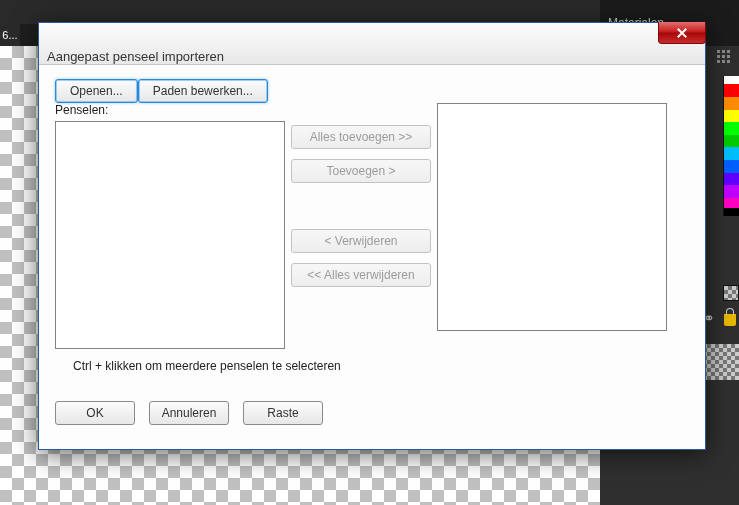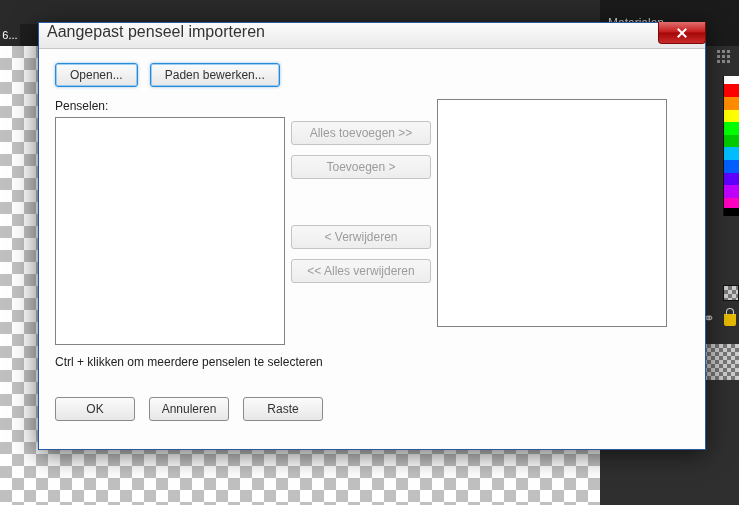--- a/index.html
+++ b/index.html
@@ -86,25 +86,25 @@
   
   .dialog {
     position:absolute;
     left:38px; top:22px;
     width:668px; height:428px;
     background:#fdfdfd;
     border:1px solid #2a5a9e;
     box-shadow:0 4px 24px rgba(0,0,0,.6);
   }
   .titlebar {
-    height:26px;
+    height:42px;
     background:linear-gradient(#fcfcfc,#e8e8e8);
     border-bottom:1px solid #c7c7c7;
-    display:flex; align-items:flex-start; padding-left:8px;
-    font-size:16px; color:#333;
+    display:flex; align-items:flex-end; padding-left:8px;
+    font-size:13px; color:#333;
     position:relative;
   }
   .close-btn {
     position:absolute; top:-1px; right:-1px;
     width:48px; height:22px;
     background:linear-gradient(#e36f6f,#c41b1b 48%,#a30808 52%,#cc2a2a);
     border:1px solid #7a0a0a;
     border-top:none;
     border-radius:0 0 4px 4px;
     display:flex; align-items:center; justify-content:center;
@@ -116,21 +116,21 @@
   }
   .close-x::before, .close-x::after {
     content:""; position:absolute; left:4px; top:-1px;
     width:2px; height:12px; background:#fff;
   }
   .close-x::before { transform:rotate(45deg); }
   .close-x::after { transform:rotate(-45deg); }
 
   .body { padding:14px 16px 10px 16px; }
 
-  .toprow { display:flex; gap:12px; margin-bottom:12px; }
+  .toprow { display:flex; gap:0; }
   .btn {
     background:linear-gradient(#fbfbfb,#e7e7e7);
     border:1px solid #8a8a8a;
     border-radius:3px;
     font-size:12px; color:#333;
     height:24px;
     display:inline-flex; align-items:center; justify-content:center;
     padding:0 14px; cursor:default;
     white-space: nowrap;
   }
@@ -157,21 +157,21 @@
     background:#fff;
   }
   .mid-col {
     display:flex; flex-direction:column; gap:10px;
     padding-top:22px;
   }
   .mid-gap { height:26px; }
   .mid-col .btn { width:140px; padding:0; }
 
   .hint {
-    font-size:12px; color:#222; margin-top:10px;
+    font-size:12px; color:#222; margin-top:10px;margin-left:18px;
   }
 
   .bottom {
     display:flex; gap:14px; 
     margin-top:28px;
   }
   .bottom .btn { width:80px; padding:0; }
 </style>
 </head>
 <body>

